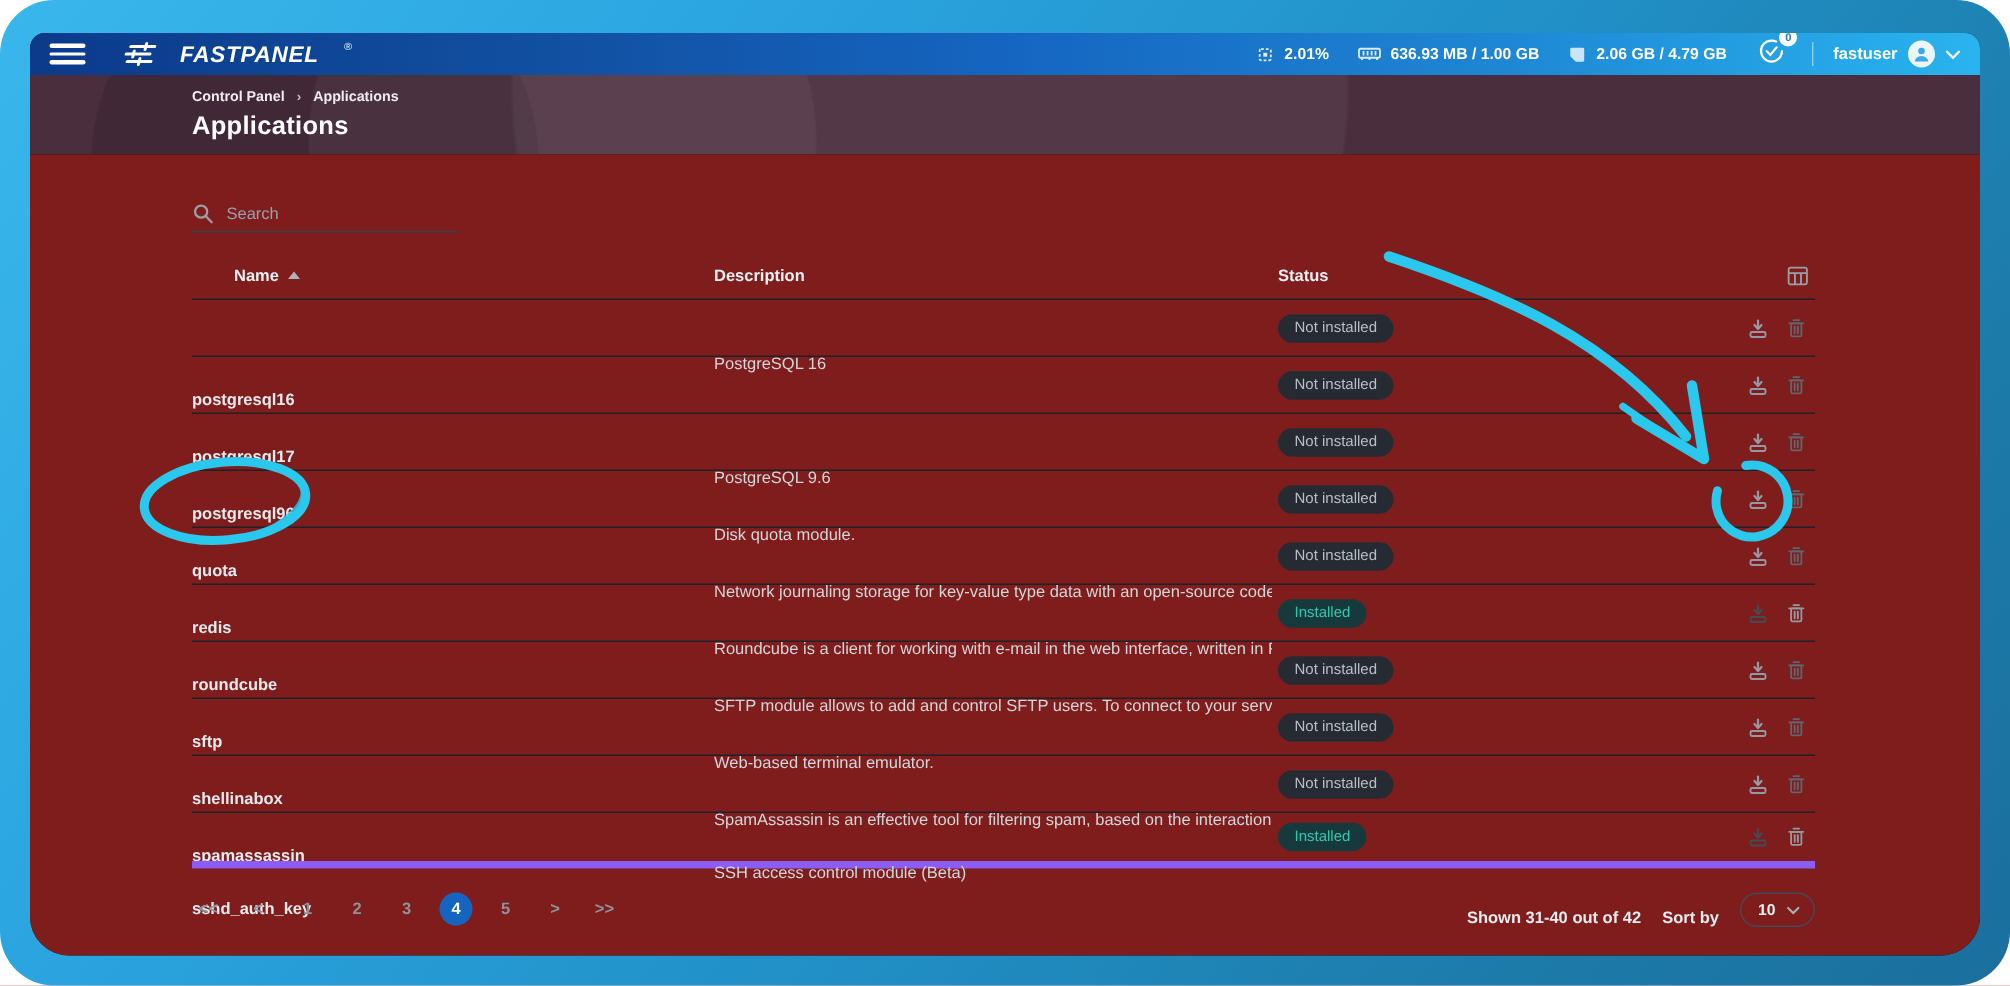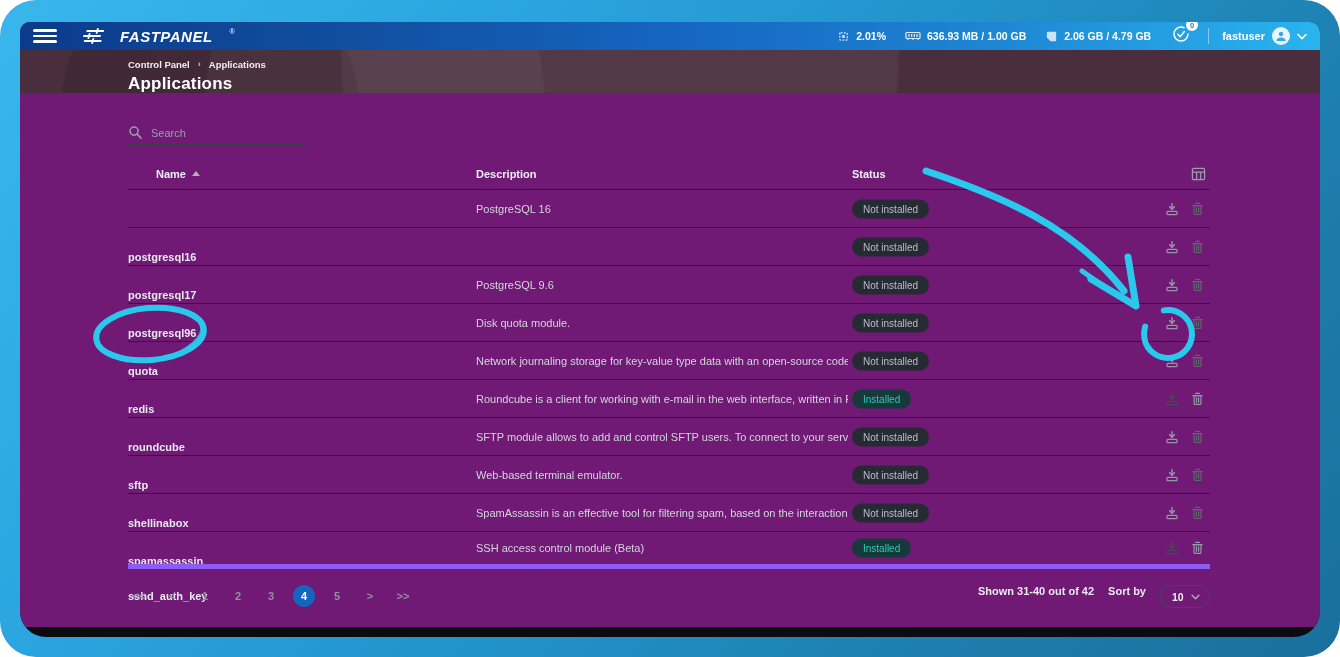--- a/index.html
+++ b/index.html
@@ -37,58 +37,58 @@
       radial-gradient(circle 170px at 355px 45px, rgba(255,255,255,.045) 0 99%, transparent 100%),
       radial-gradient(circle 150px at 190px 60px, rgba(0,0,0,.12) 0 99%, transparent 100%),
       #4a2e3e;
     color:#fff; }
   .crumbs { position:absolute; left:108px; top:9px; display:flex; gap:8px;
     font-size:9.5px; font-weight:700; color:#f2ecf0; }
   .crumb-sep { font-size:9px; color:#cdbfc8; }
   .page-title { position:absolute; left:108px; top:24px; font-size:17px; font-weight:700; letter-spacing:.2px; }
 
   
-  .content { position:absolute; left:0; top:71px; width:100%; height:534px; background:#701a75; }
+  .content { position:absolute; left:0; top:81px; width:100%; height:534px; background:#7f1d1d; }
 
   .search { position:absolute; left:108px; top:28px; width:178px; height:24px;
     border-bottom:1px solid #3a404b; display:flex; align-items:center; gap:8px; }
   .search input { flex:1; background:transparent; border:none; outline:none; color:#e2e5ea; font-size:11px;
     font-family:"Liberation Sans", sans-serif; }
   .search input::placeholder { color:#9aa0a9; }
 
   .table { position:absolute; left:108px; top:65px; width:1082px; }
   .thead { position:relative; height:31px; }
   .th { position:absolute; top:50%; transform:translateY(-50%); font-size:11px; font-weight:700; color:#eef0f3; display:flex; align-items:center; gap:6px; }
   .th-name { left:0; cursor:pointer;padding-left:28px; }
   .th-desc { left:348px; }
   .th-status { left:724px; }
   .sort-asc { width:0; height:0; border-left:4px solid transparent; border-right:4px solid transparent; border-bottom:5px solid #aeb4bd; }
   .th-grid { position:absolute; right:4px; top:50%; transform:translateY(-50%); cursor:pointer; line-height:0; }
 
   .row { position:relative; height:38px; border-top:1px solid #1e2128; }
   .row:last-of-type { border-bottom:5px solid #8b5cf6; }
   .cell { position:absolute; top:50%; transform:translateY(-50%); }
   .cell-name { left:0; font-size:11px; font-weight:700; color:#e8eaee;margin-top:48px; }
-  .cell-desc { left:348px; width:372px; font-size:11px; color:#d2d6db; white-space:nowrap; overflow:hidden; }
+  .cell-desc { left:348px; width:372px; font-size:11px; color:#d2d6db; white-space:nowrap; overflow:hidden;margin-top:24px; }
   .badge { left:724px; font-size:10px; font-weight:400; padding:4px 11px; border-radius:11px; white-space:nowrap; }
   .badge-not { background:#262b33; color:#b9bfc7; }
   .badge-inst { background:#16393b; color:#33c7b3; }
   .actions { position:absolute; right:5px; top:50%; transform:translateY(-50%); display:flex; gap:10px; align-items:center; }
   .act { cursor:pointer; line-height:0; }
   .ic-bright { color:#949aa5; }
   .ic-mid { color:#60666f; }
   .ic-dim { color:#44495297; color:#454a54; }
 
   
   .pagination { position:absolute; left:108px; top:492px; display:flex; align-items:center; gap:11px;
     font-size:11px; font-weight:700; color:#8d939c; }
   .pg { min-width:22px; height:22px; display:flex; align-items:center; justify-content:center; cursor:pointer; }
   .pg.current { background:#1565c0; color:#fff; border-radius:50%; }
 
-  .footer-right { position:absolute; right:110px; top:492px; display:flex; align-items:flex-start; gap:14px; }
+  .footer-right { position:absolute; right:110px; top:492px; display:flex; align-items:flex-end; gap:14px; }
   .shown { font-size:11px; font-weight:700; color:#e9ebef; }
   .sort-label { font-size:11px; font-weight:700; color:#e9ebef; }
   .per-page { width:50px; height:23px; border:1px solid #434955; border-radius:12px; display:flex; align-items:center;
     justify-content:space-between; padding:0 9px 0 11px; cursor:pointer; }
   .per-page-val { font-size:10.5px; font-weight:700; color:#eef0f3; }
 
   
   .annotations { position:absolute; inset:0; pointer-events:none; z-index:50; }
 </style>
 </head>

